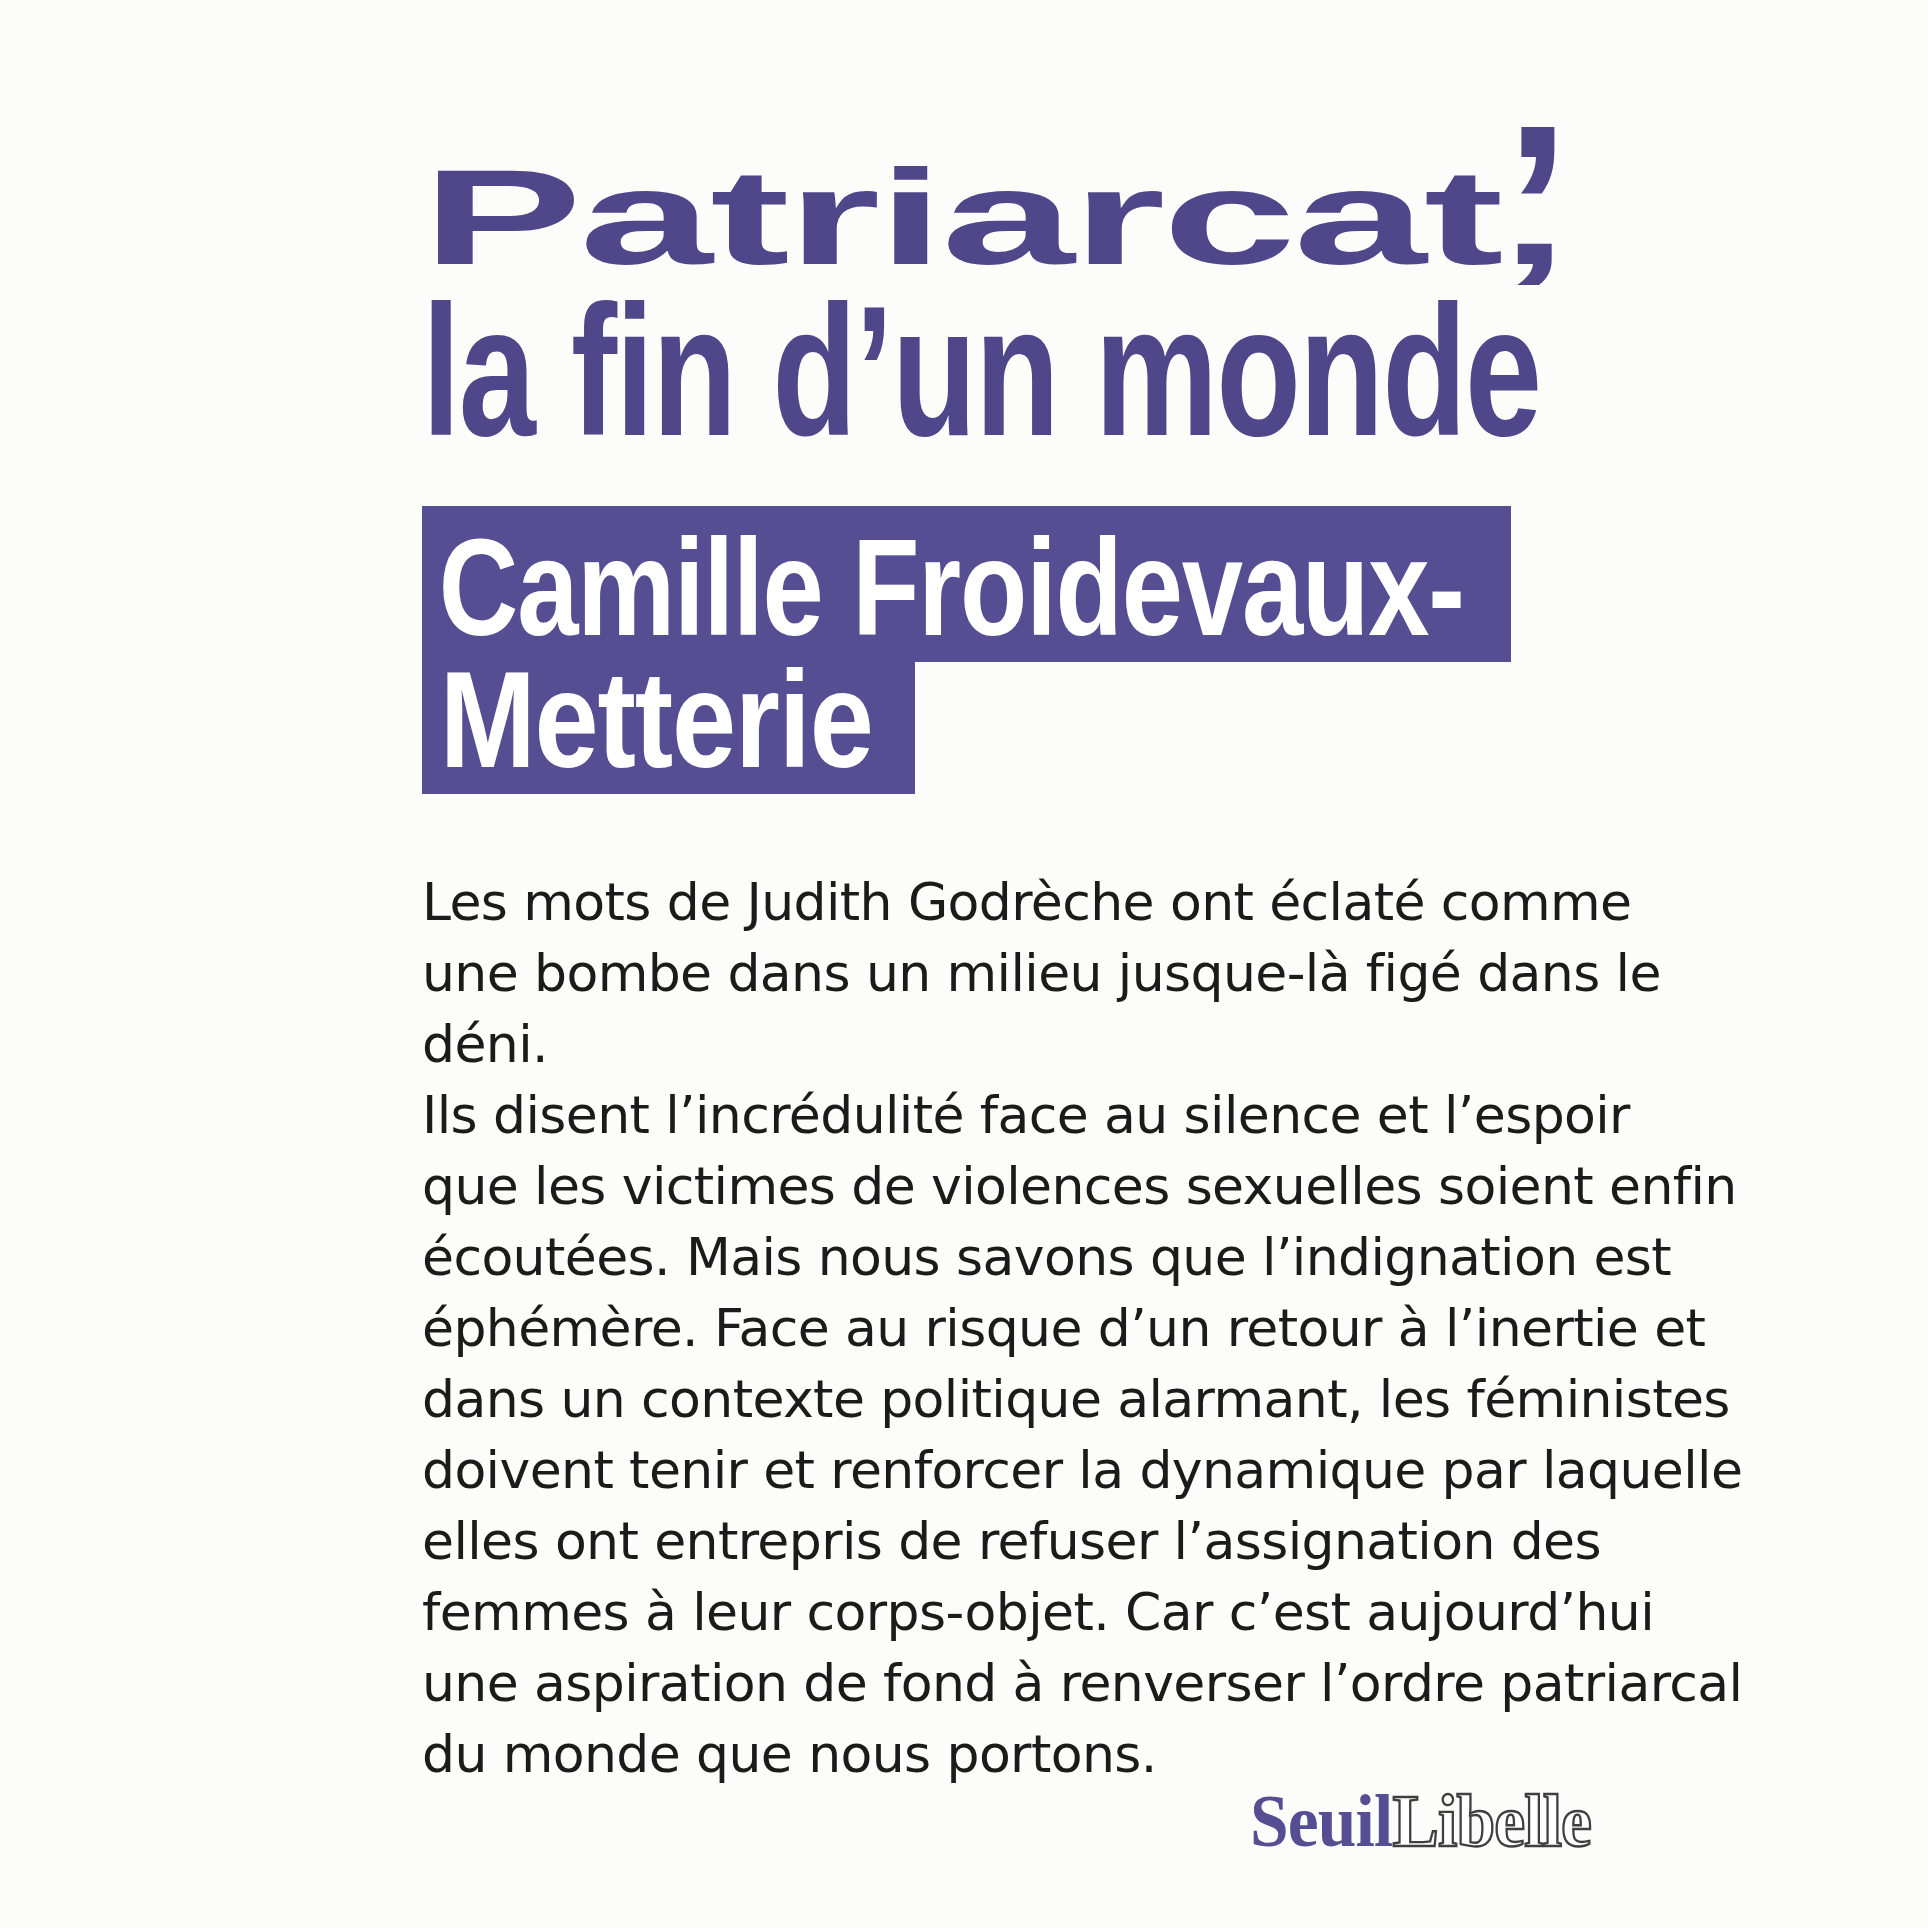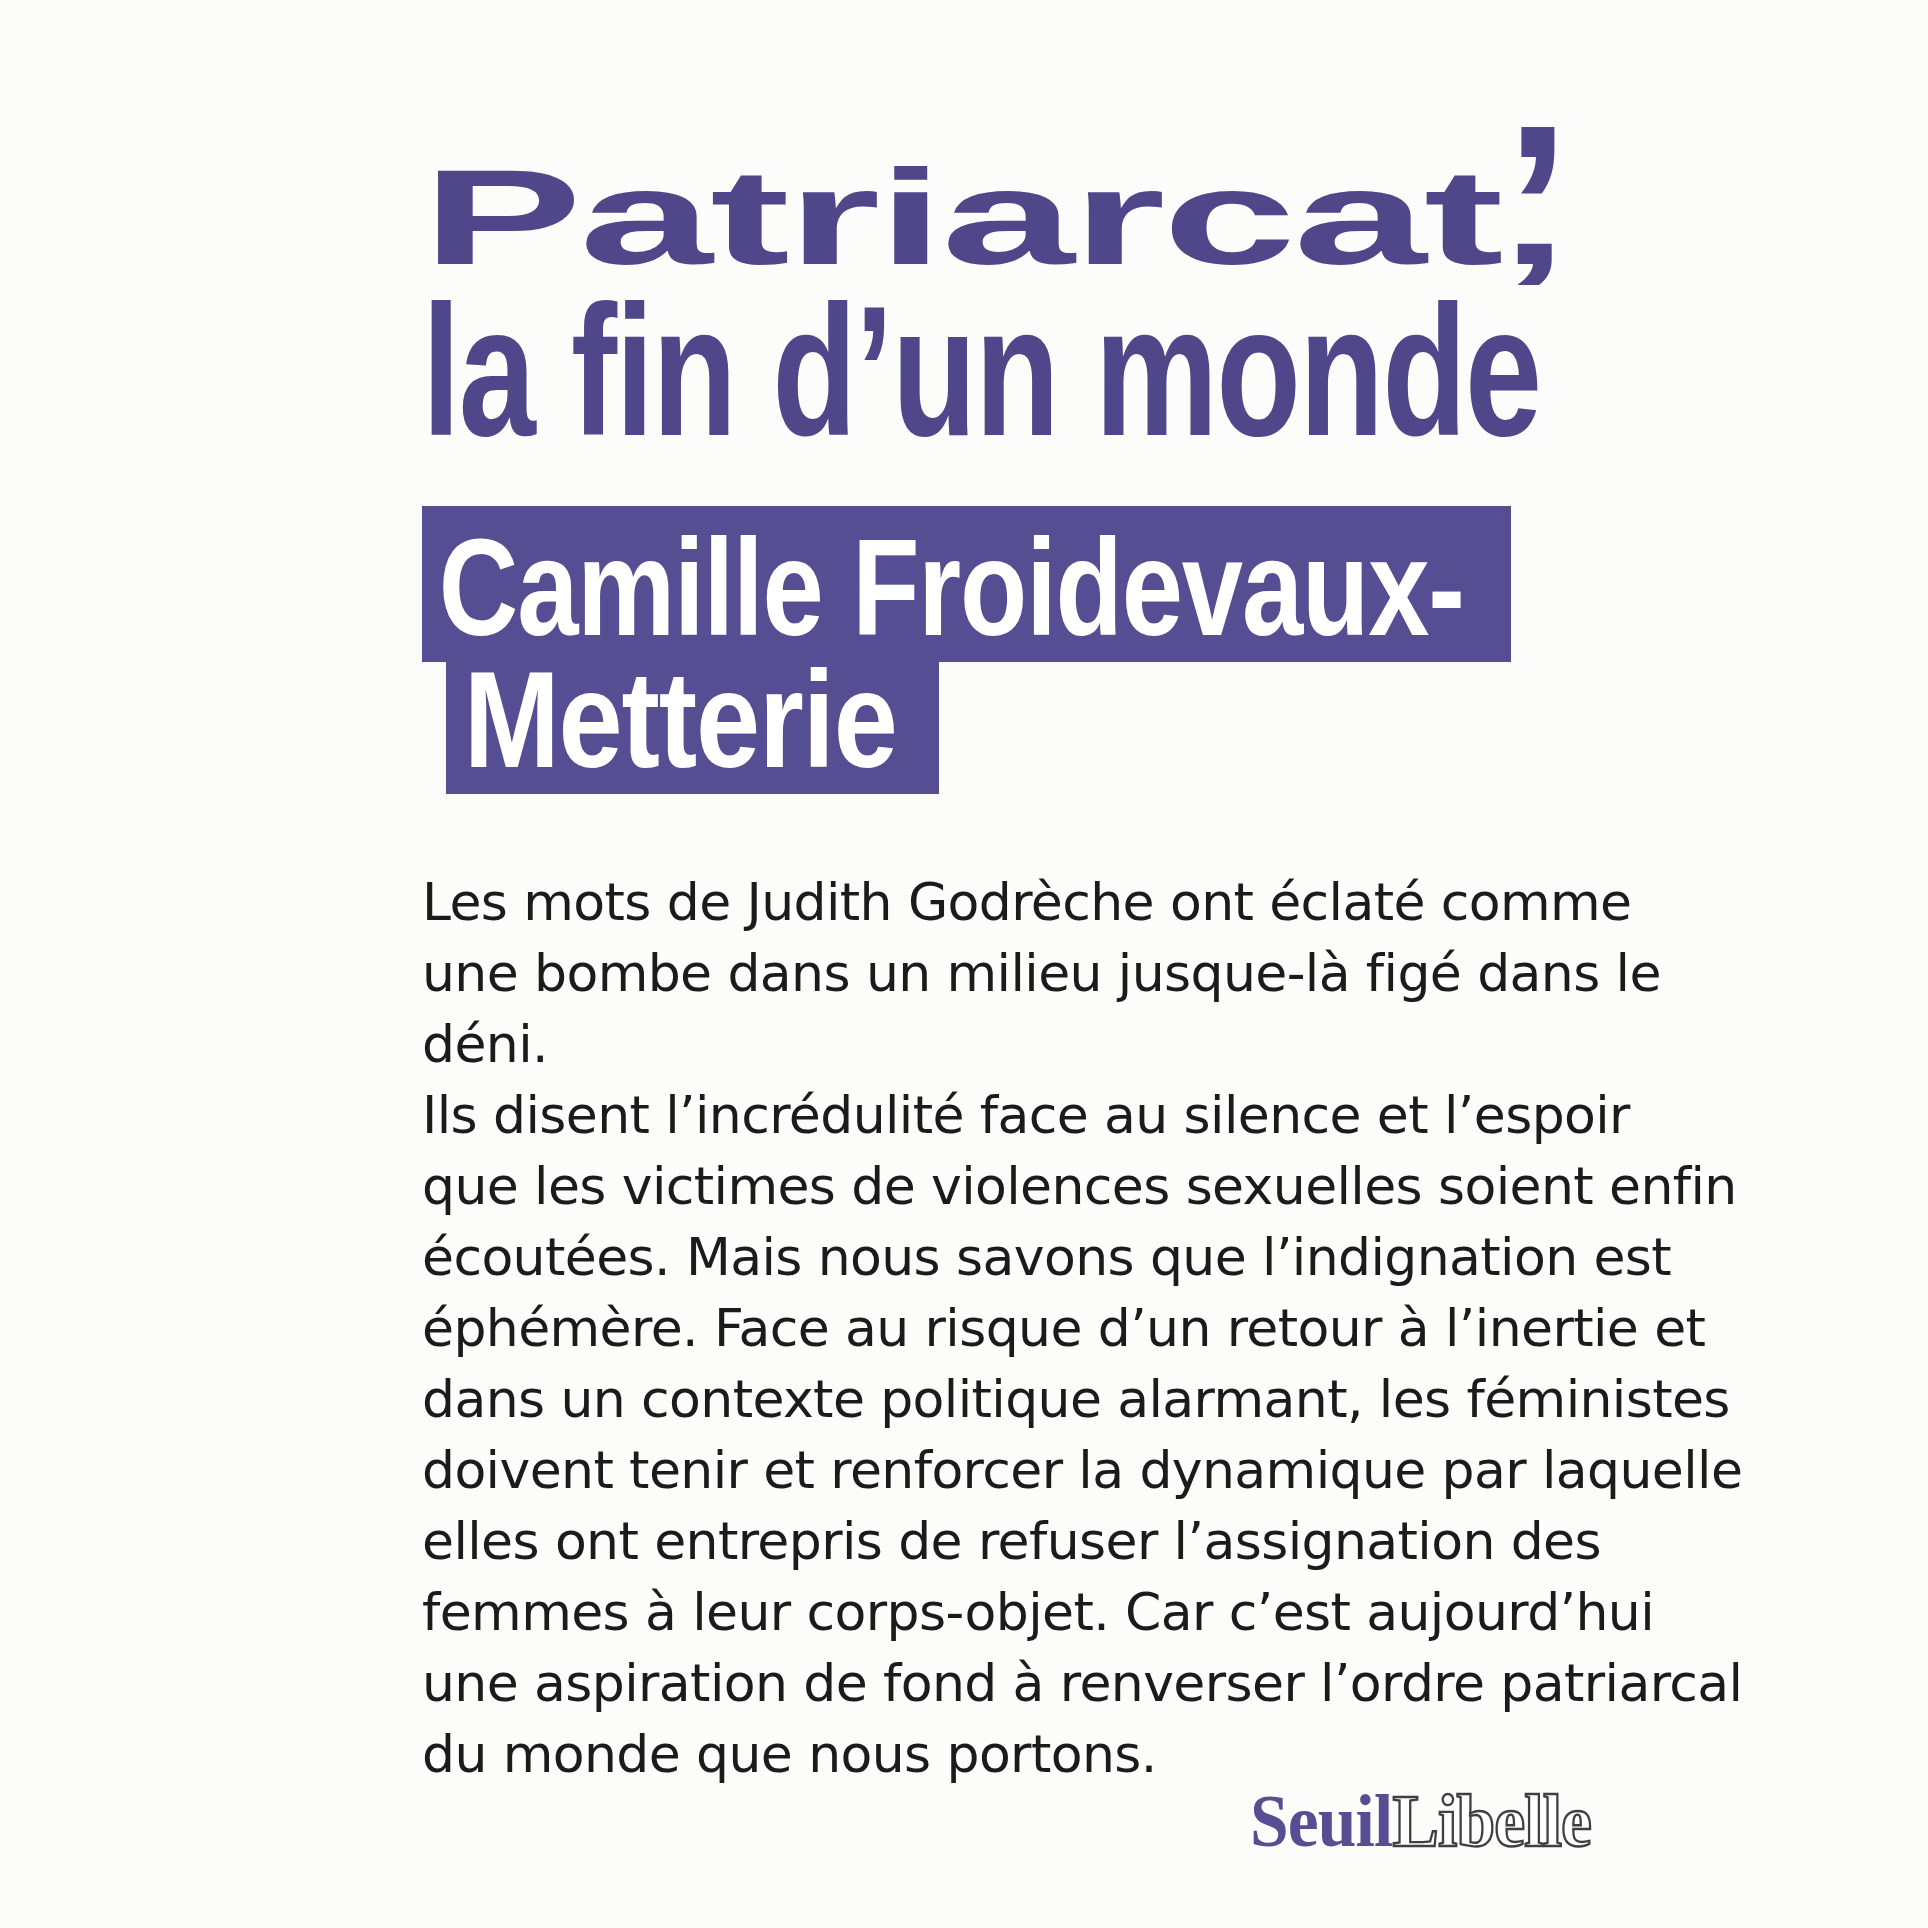--- a/index.html
+++ b/index.html
@@ -41,21 +41,21 @@
   
   .author-band {
     position: absolute;
     left: 422px;
     background: var(--band-purple, #564e92);
     display: flex;
     align-items: flex-end;
     overflow: visible;
   }
   #author-band-1 { top: 506px; width: 1089px; height: 156px; }
-  #author-band-2 { top: 662px; width: 493px;  height: 132px; margin-left: 24px; }
+  #author-band-2 { top: 662px; width: 493px;  height: 132px; }
 
   .author-text {
     display: inline-block;
     white-space: nowrap;
     font-weight: 700;
     font-size: 137px;
     line-height: 1;
     color: #ffffff;
     padding-left: 21px;
     padding-bottom: 5.6px;

